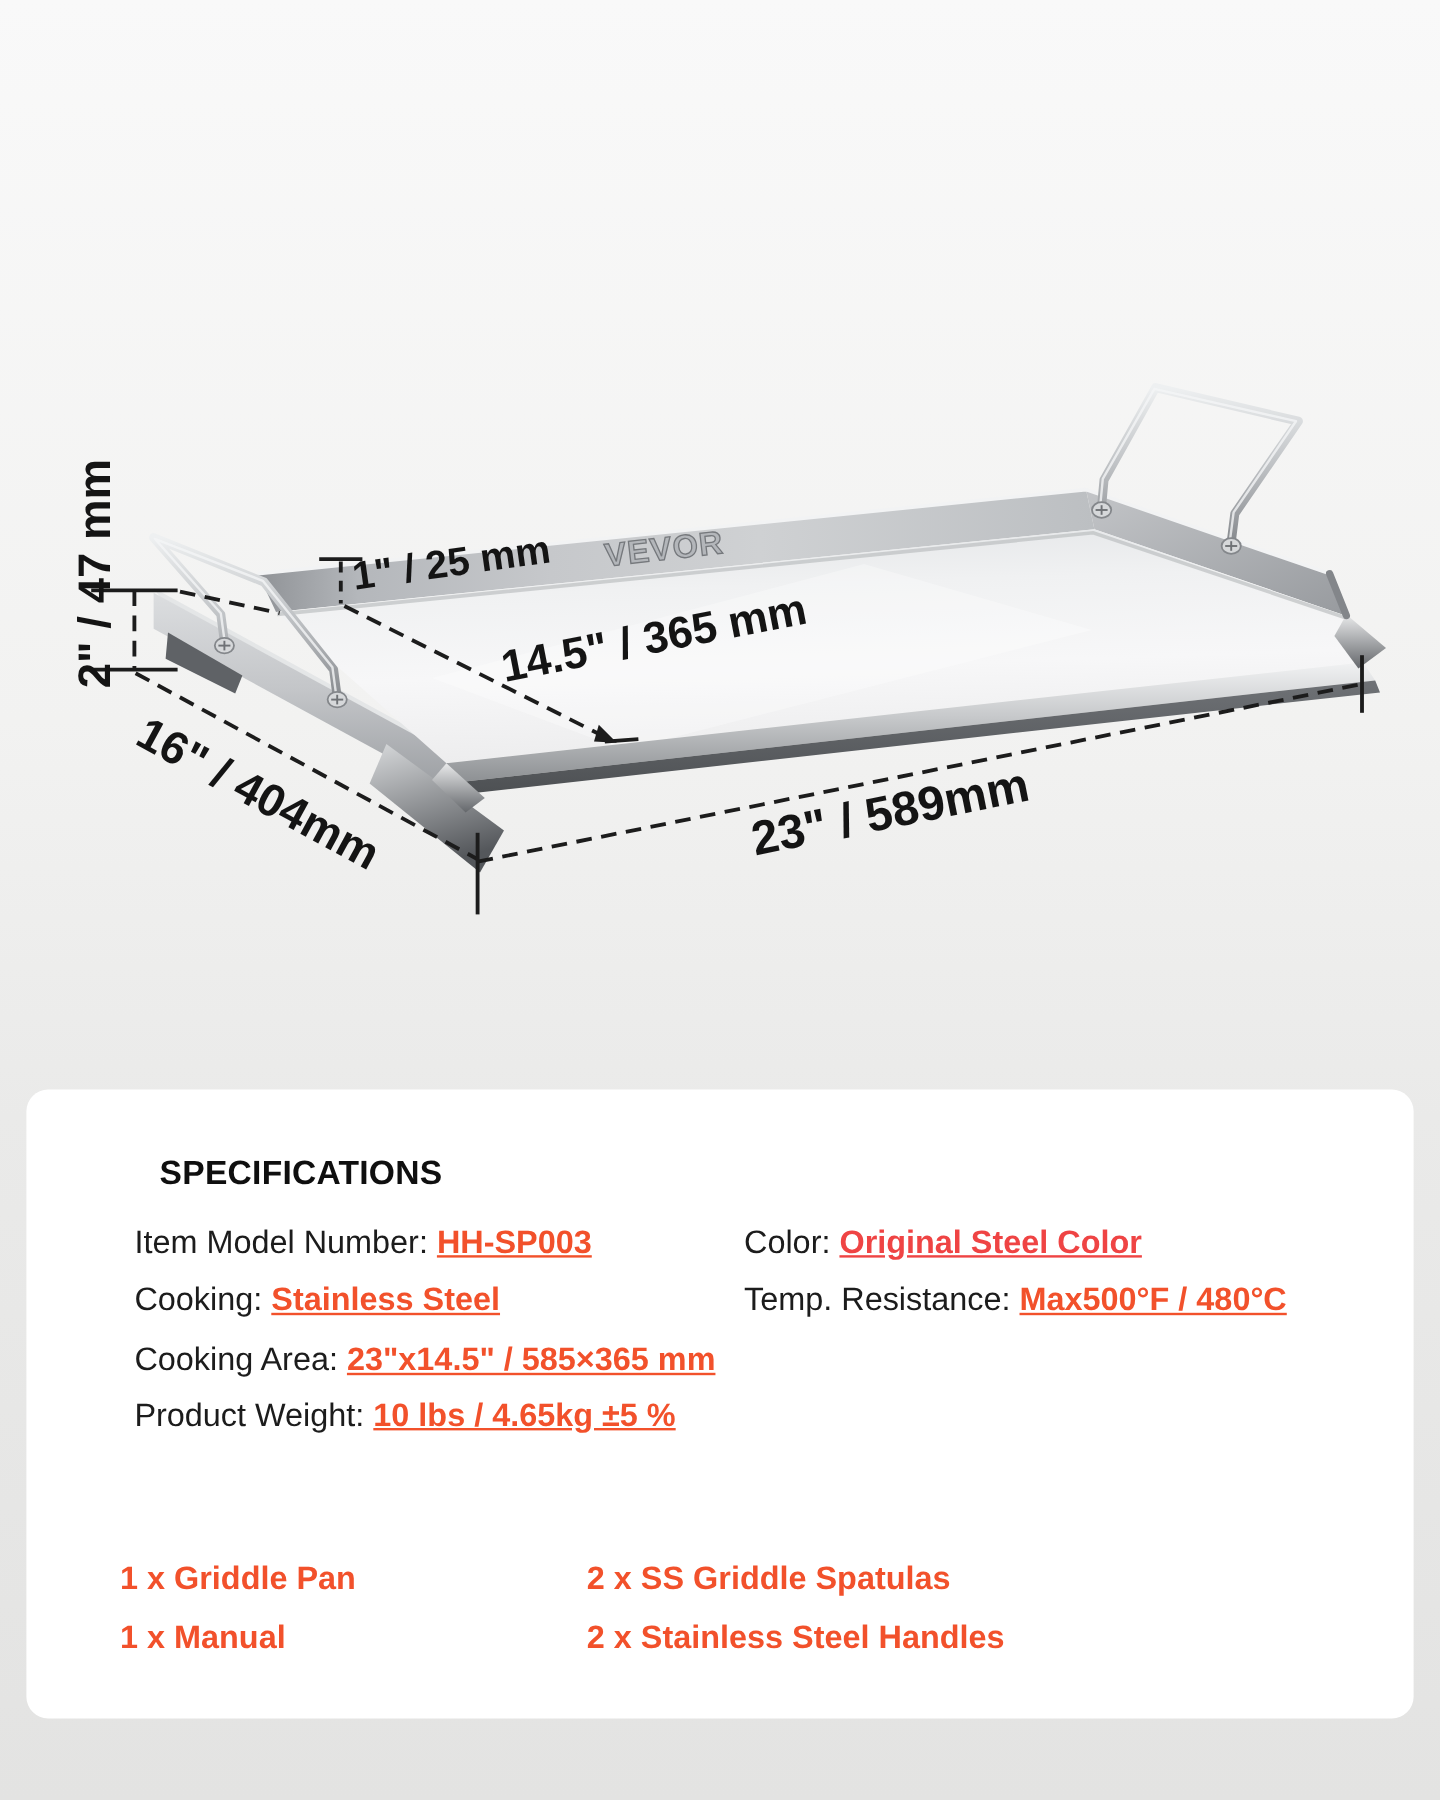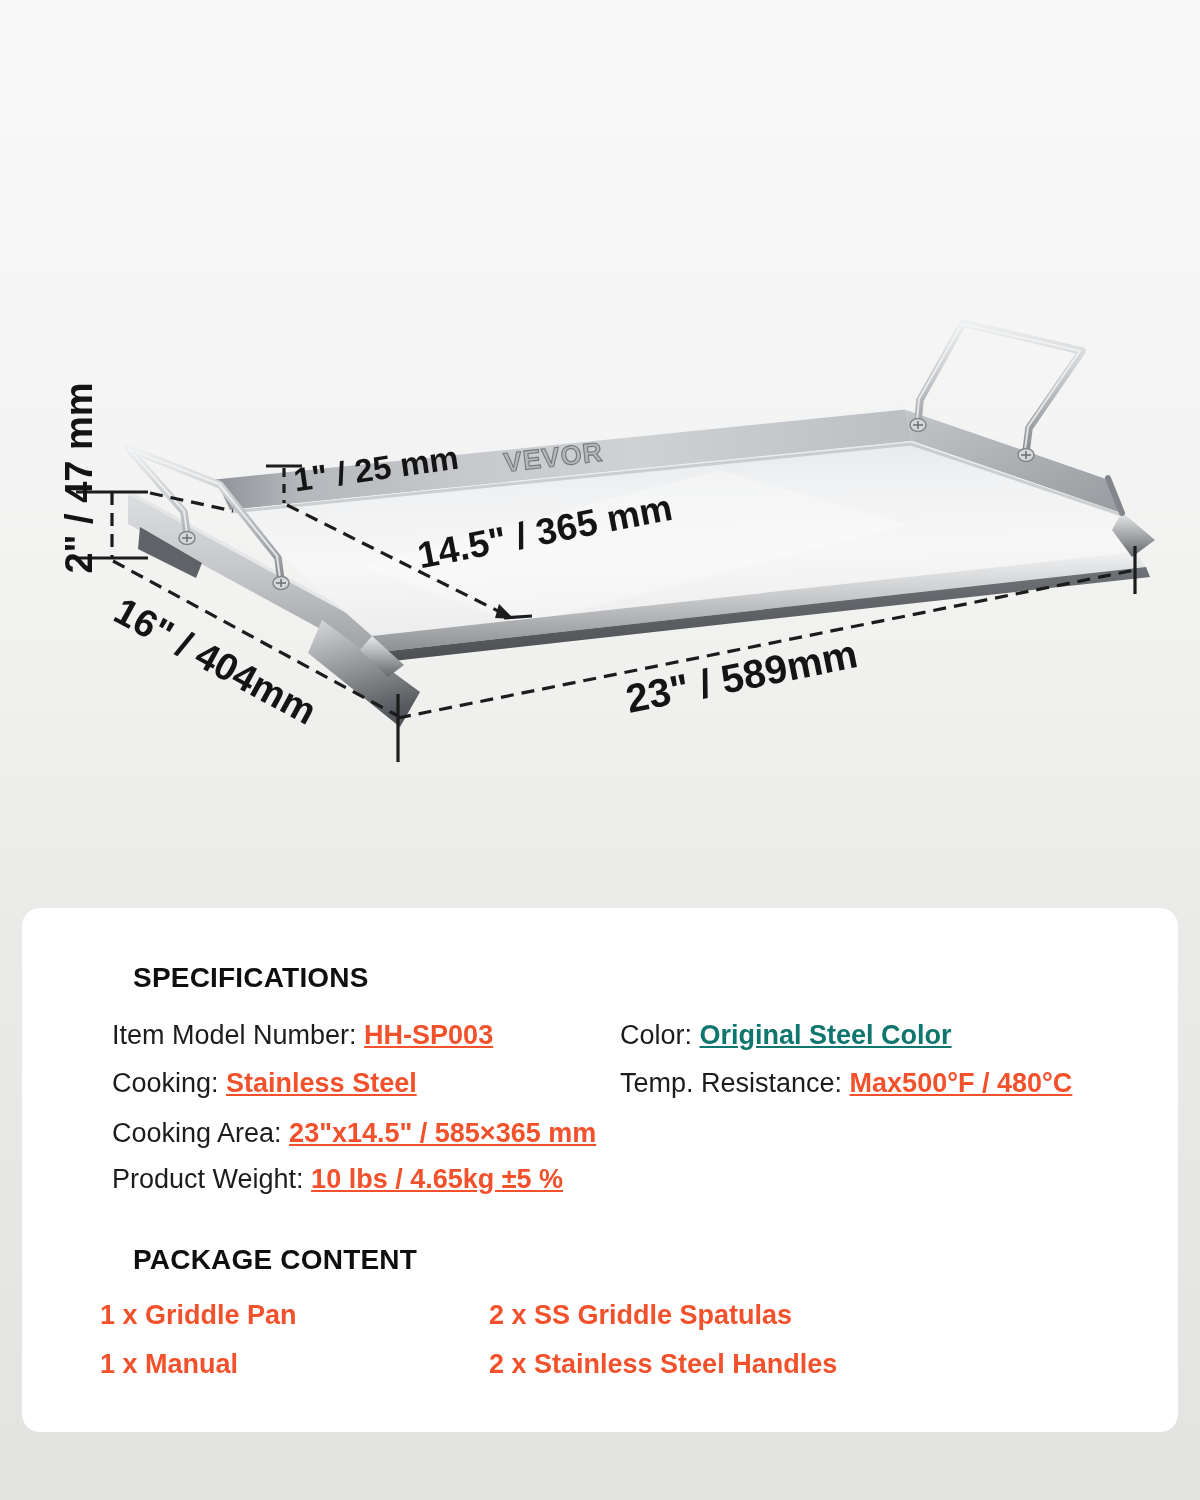--- a/index.html
+++ b/index.html
@@ -164,40 +164,39 @@
   <text class="dim-text" x="376" y="480" font-size="33" text-anchor="middle" transform="rotate(-8 376 468)">1" / 25 mm</text>
 </svg>
 
 <div class="card">
 
   <div class="sec-title" style="top:54px">SPECIFICATIONS</div>
 
   <div class="spec-row" style="top:112px">
     <span>Item Model Number: </span><span class="val" style="color:#F2512B">HH-SP003</span>
     <span class="spec-right">
-      <span>Color: </span><span class="val" style="color:#0f766e">Original Steel Color</span>
+      <span>Color: </span><span class="val" style="color:#ef4444">Original Steel Color</span>
     </span>
   </div>
 
   <div class="spec-row" style="top:160px">
     <span>Cooking: </span><span class="val" style="color:#F2512B">Stainless Steel</span>
     <span class="spec-right">
       <span>Temp. Resistance: </span><span class="val" style="color:#F2512B">Max500°F / 480°C</span>
     </span>
   </div>
 
   <div class="spec-row" style="top:210px">
     <span>Cooking Area: </span><span class="val" style="color:#F2512B">23"x14.5" / 585×365 mm</span>
   </div>
 
   <div class="spec-row" style="top:256px">
     <span>Product Weight: </span><span class="val" style="color:#F2512B">10 lbs / 4.65kg ±5 %</span>
   </div>
 
-  <div class="sec-title" style="top:336px">PACKAGE CONTENT</div>
 
   <div class="pkg-row" style="top:392px;color:#F2512B">
     <span>1 x Griddle Pan</span>
     <span class="pkg-right">2 x SS Griddle Spatulas</span>
   </div>
 
   <div class="pkg-row" style="top:441px;color:#F2512B">
     <span>1 x Manual</span>
     <span class="pkg-right">2 x Stainless Steel Handles</span>
   </div>

